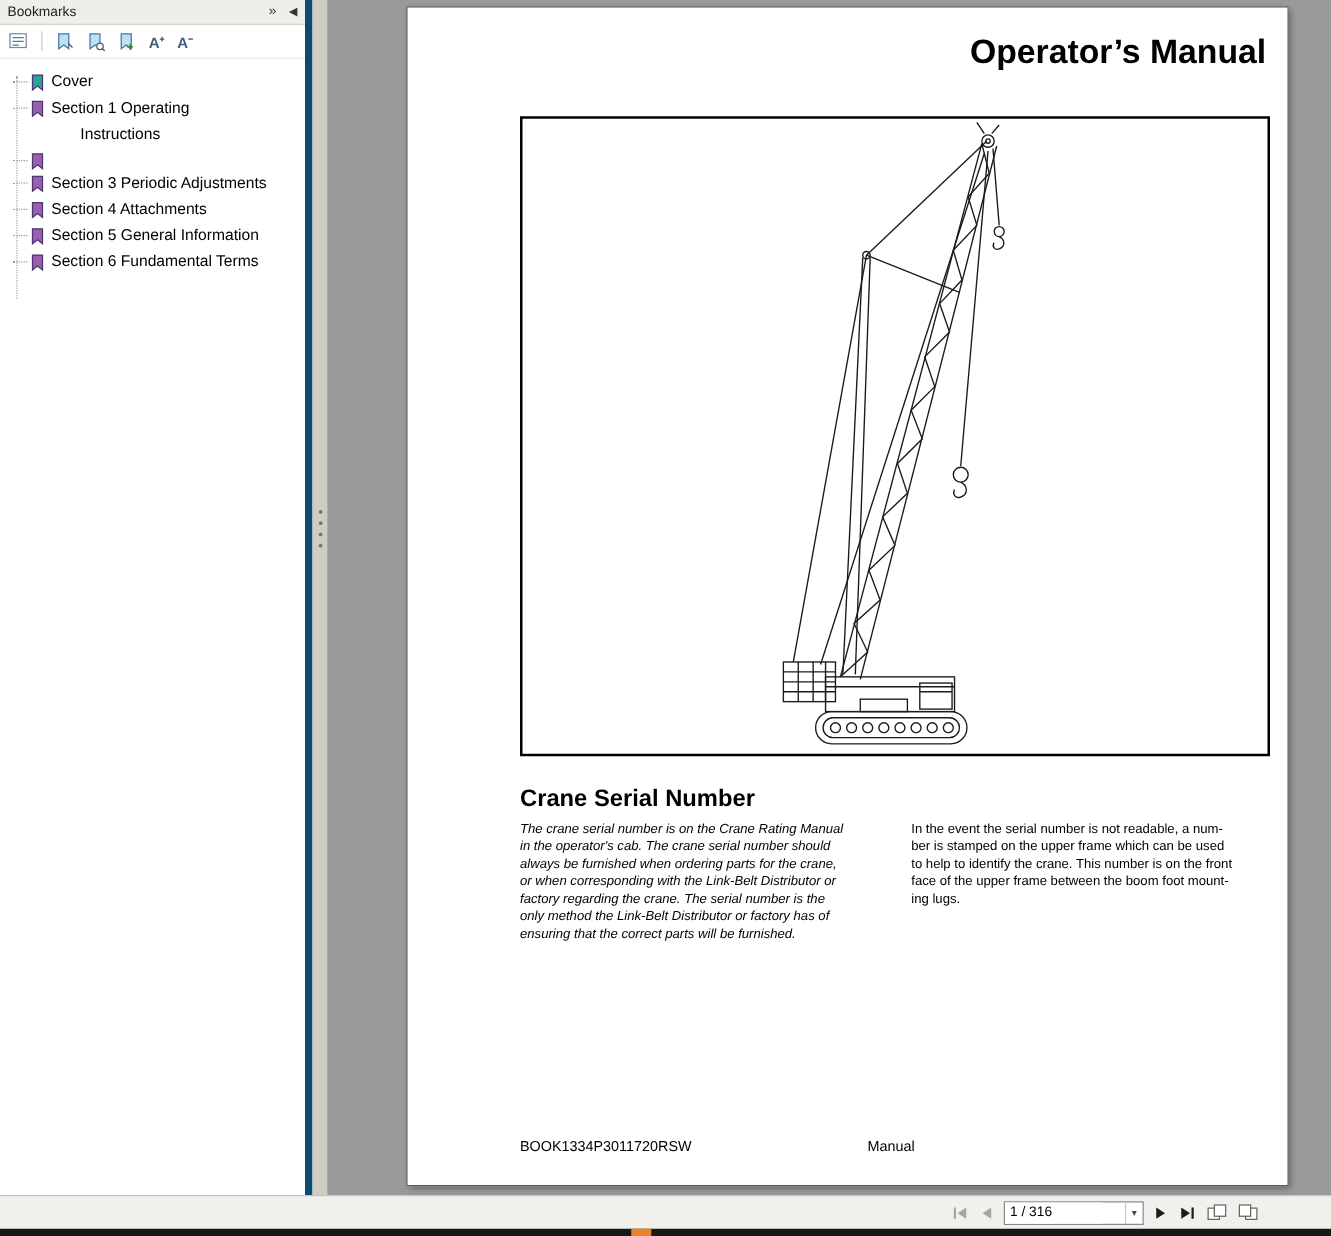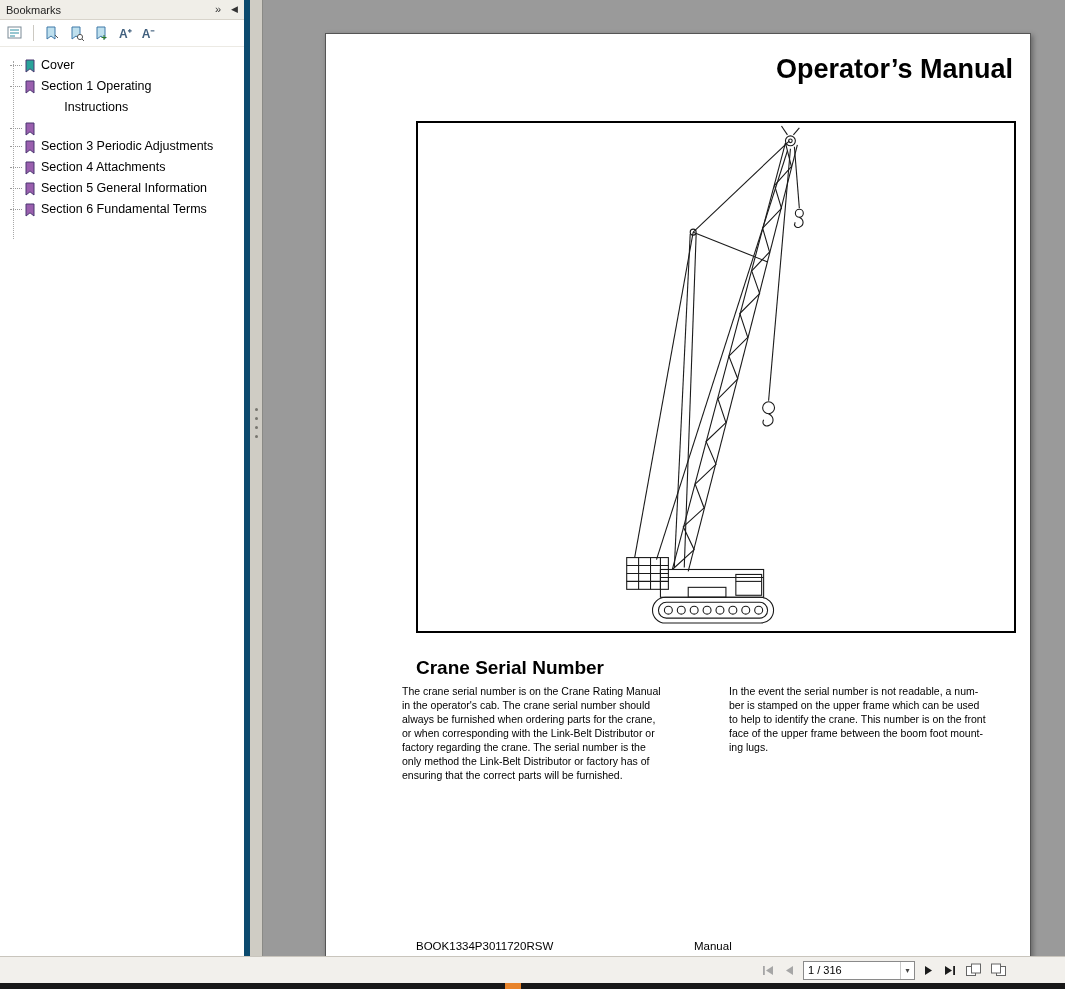--- a/index.html
+++ b/index.html
@@ -38,28 +38,28 @@
 
   
   .splitter { width:13px; background:#cfccc4; border-right:1px solid #8a8a86; cursor:col-resize;
               display:flex; flex-direction:column; align-items:center; }
   .grip { margin-top:408px; display:flex; flex-direction:column; gap:6px; }
   .grip b { width:3px; height:3px; border-radius:50%; background:#77756e; display:block; }
 
   
   .viewer { flex:1; position:relative; background:#9a9a9a; overflow:hidden; }
   .page { position:absolute; left:62px; top:5px; width:706px; height:944px; background:#fff;
-          border:1px solid #555; box-shadow:2px 2px 5px rgba(0,0,0,.35);margin-top:28px; }
+          border:1px solid #555; box-shadow:2px 2px 5px rgba(0,0,0,.35); }
   .doc-title { position:absolute; top:20px; right:17px; font-size:27px; font-weight:bold; color:#000; }
   .figure-box { position:absolute; left:90px; top:87px; width:600px; height:512px; border:2px solid #000; }
   .figure-box svg { width:100%; height:100%; display:block; }
   .section-heading { position:absolute; left:90px; top:623px; font-size:19px; font-weight:bold; color:#000; }
   .body-col { position:absolute; top:650px; font-size:10.5px; line-height:14px; color:#000;
               white-space:pre-line; overflow:hidden; }
-  .col-left  { left:76px;  width:300px; }
+  .col-left  { left:90px;  width:300px;font-style:italic; }
   .col-right { left:403px; width:300px; }
   .footer-code  { position:absolute; left:90px;  top:906px; font-size:11.5px; }
   .footer-label { position:absolute; left:368px; top:906px; font-size:11.5px; }
 
   
   .status-bar { height:27px; background:#f2f0ec; border-top:1px solid #c9c5bd;
                 display:flex; align-items:center; justify-content:flex-end; gap:8px; padding-right:58px; }
   .nav-btn { display:inline-flex; align-items:center; cursor:pointer; }
   .nav-btn.disabled svg * { fill:#a6a6a6; }
   .nav-btn.enabled  svg * { fill:#1c1c1c; }

